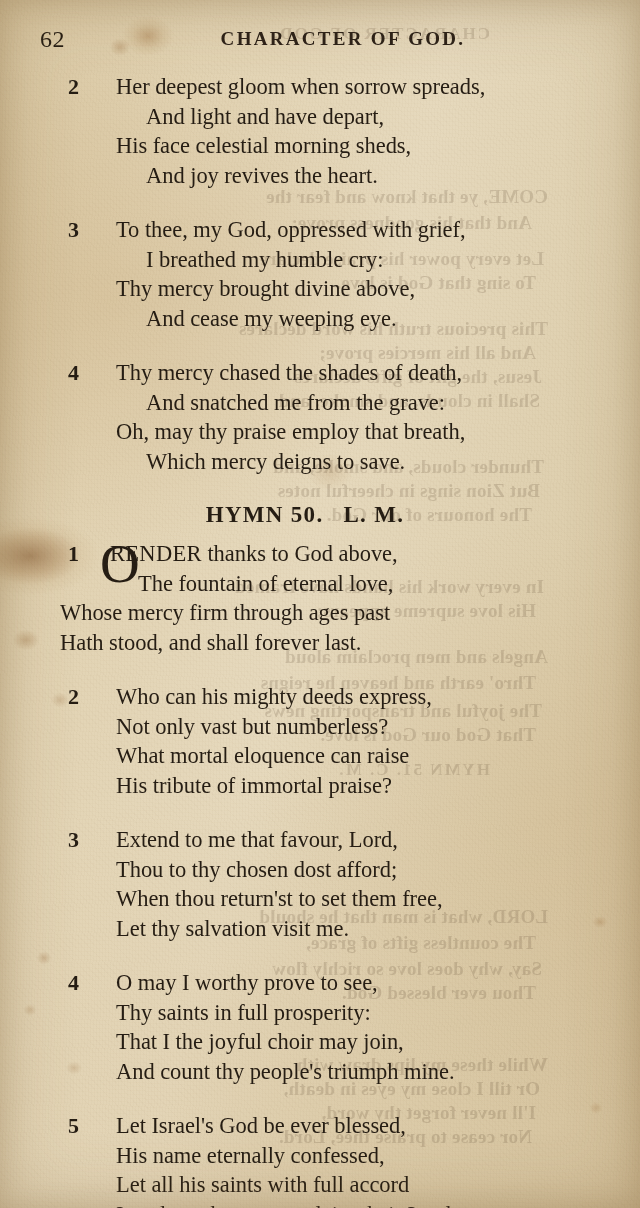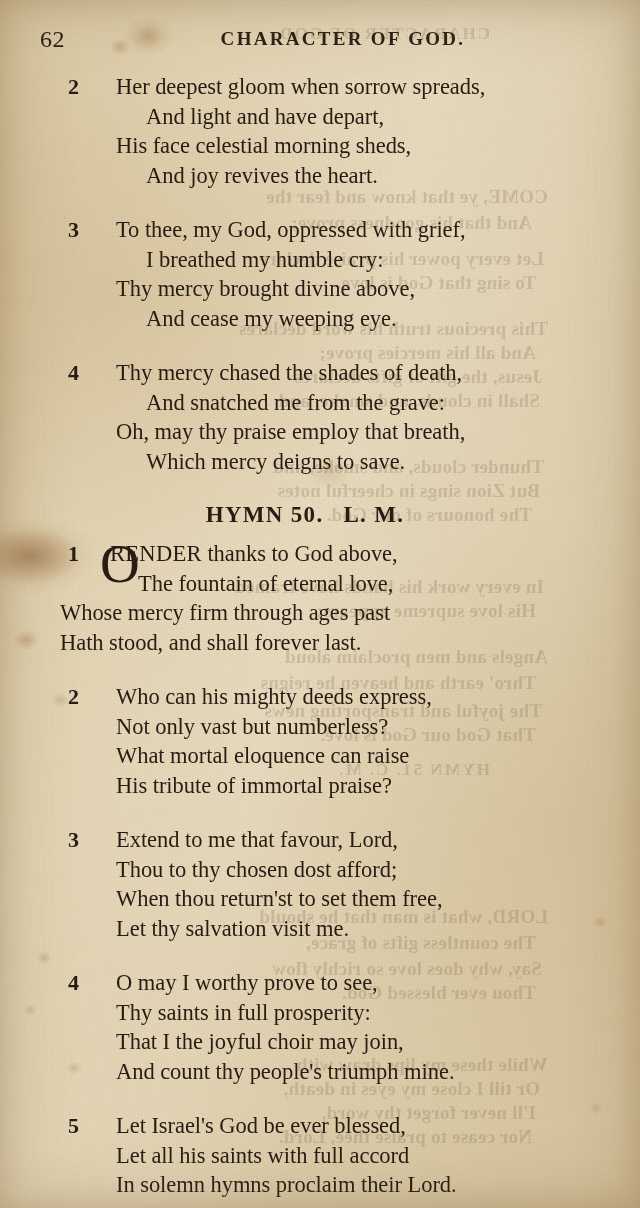--- a/index.html
+++ b/index.html
@@ -317,20 +317,21 @@
           <div class="line">Thy  saints in full prosperity:</div>
           <div class="line">That I the joyful choir may join,</div>
           <div class="line">And count thy people's triumph mine.</div>
         </div>
       </div>
 
       <div class="stanza">
         <div class="verse-num">5</div>
         <div class="lines">
           <div class="line">Let Israel's God be ever blessed,</div>
+          <div class="line">His name eternally confessed,</div>
           <div class="line">Let all his saints with full accord</div>
           <div class="line">In solemn hymns proclaim their Lord.</div>
         </div>
       </div>
 
     </div>
   </div>
 
   <div class="grain"></div>
   <div class="vignette"></div>

